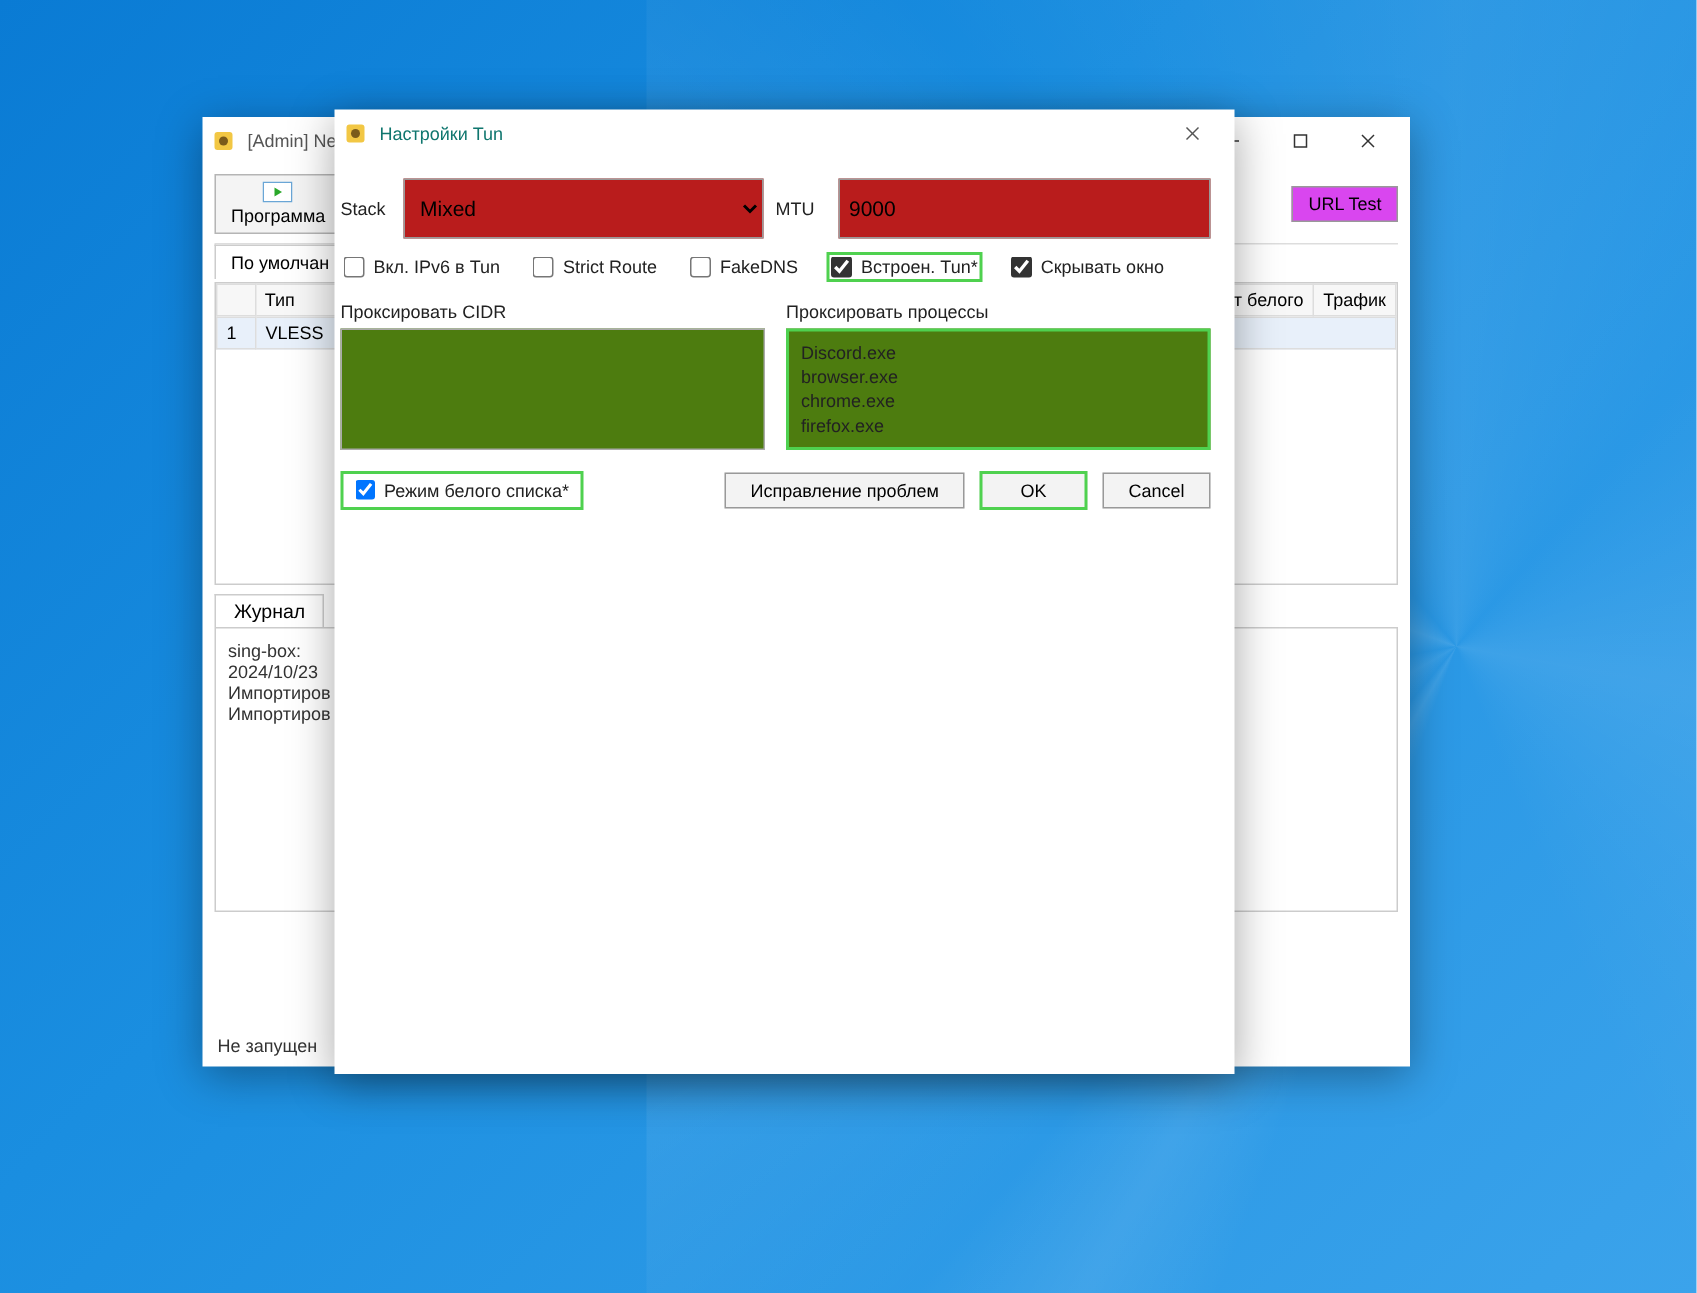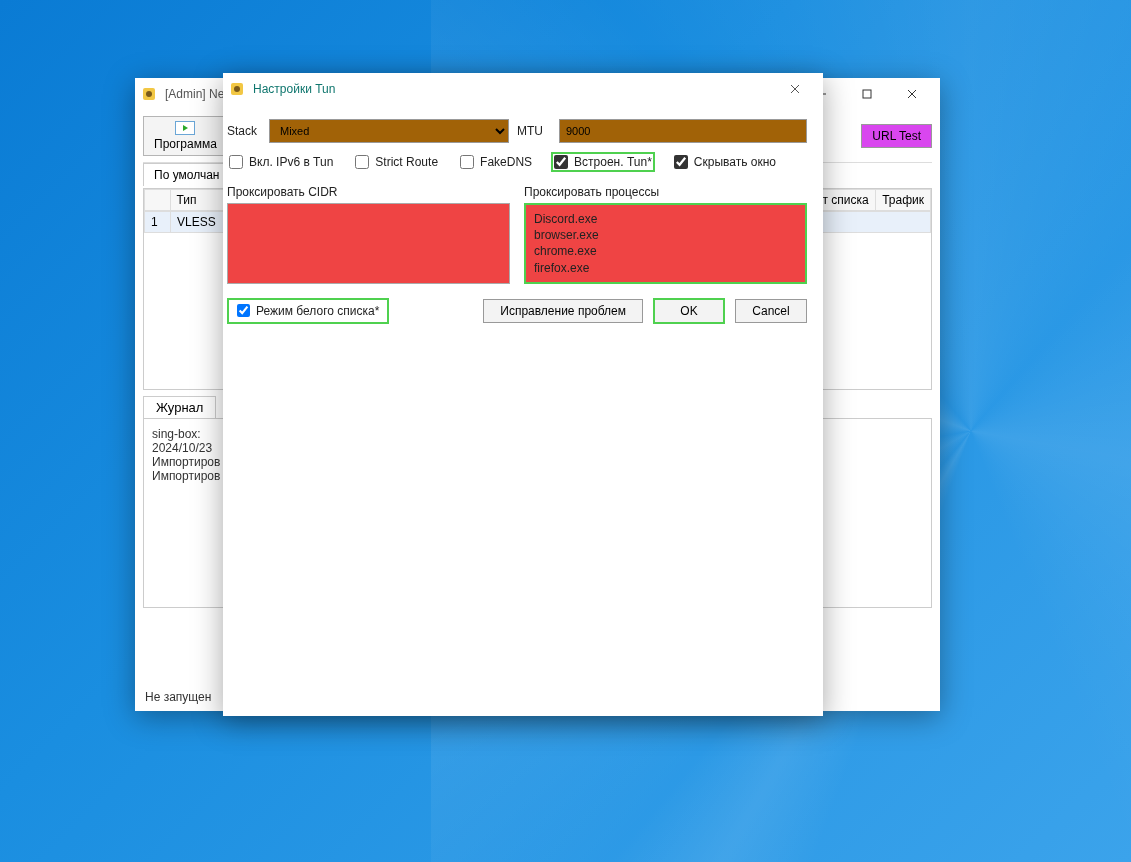--- a/index.html
+++ b/index.html
@@ -89,35 +89,35 @@
   padding: 5px 10px; font-size: 12px; color: #333;
 }
 
 
 .dialog { left: 223px; top: 73px; width: 600px; height: 643px; }
 .dialog .titlebar { color: #0f766e; justify-content: flex-end; }
 .dialog-body { padding: 14px 16px 10px 4px; font-size: 12px; color: #222; }
 .form-row { display: flex; align-items: center; gap: 8px; margin-bottom: 10px; }
 .form-row label.lbl { min-width: 34px; }
 select, input[type=text] {
-  border: 1px solid #999; padding: 3px 6px; font-size: 11px; background: #a16207;
-  height: 24px;
+  border: 1px solid #999; padding: 3px 6px; font-size: 14px; background: #b91c1c;
+  height: 40px;
 }
 .stack-select { flex: 0 0 240px; }
 .mtu-input { flex: 1; }
 .check-row { display: flex; gap: 22px; margin: 12px 0 16px 2px; flex-wrap: nowrap; align-items: center; }
 .chk { display: flex; align-items: center; gap: 6px; white-space: nowrap; }
 .chk input { width: 14px; height: 14px; accent-color: #333; }
 .hl-green { outline: 2px solid #4fd14f; outline-offset: 1px; }
 .columns { display: flex; gap: 14px; }
 .col { flex: 1; display: flex; flex-direction: column; }
 .col-label { margin-bottom: 4px; }
 .listbox {
   flex: 1; border: 1px solid #aaa; padding: 6px 8px; height: 416px;
-  font-size: 12px; overflow: auto; background: #ef4444;
+  font-size: 12px; overflow: auto; background: #4d7c0f;
 }
 .listbox.green { border: 2px solid #4fd14f; }
 .bottom-row {
   display: flex; align-items: center; gap: 10px; margin-top: 14px;
 }
 .bottom-row .spacer { flex: 1; }
 .dlg-btn {
   border: 1px solid #999; background: #f3f3f3; padding: 4px 16px; font-size: 12px;
   min-width: 72px;
 }
@@ -177,21 +177,21 @@
     <div class="tab">По умолчан</div>
   </div>
 
   <div class="grid">
     <table>
       <thead>
         <tr>
           <th style="width:26px;"></th>
           <th style="width:70px;">Тип</th>
           <th style="width:600px;"></th>
-          <th style="width:60px;">т списка</th>
+          <th style="width:60px;">т белого</th>
           <th>Трафик</th>
         </tr>
       </thead>
     </table>
     <div class="grid-body">
       <table>
         <tbody>
             <tr class="row-selected">
           <td style="width:26px;">1</td>
           <td style="width:70px;">VLESS</td>

